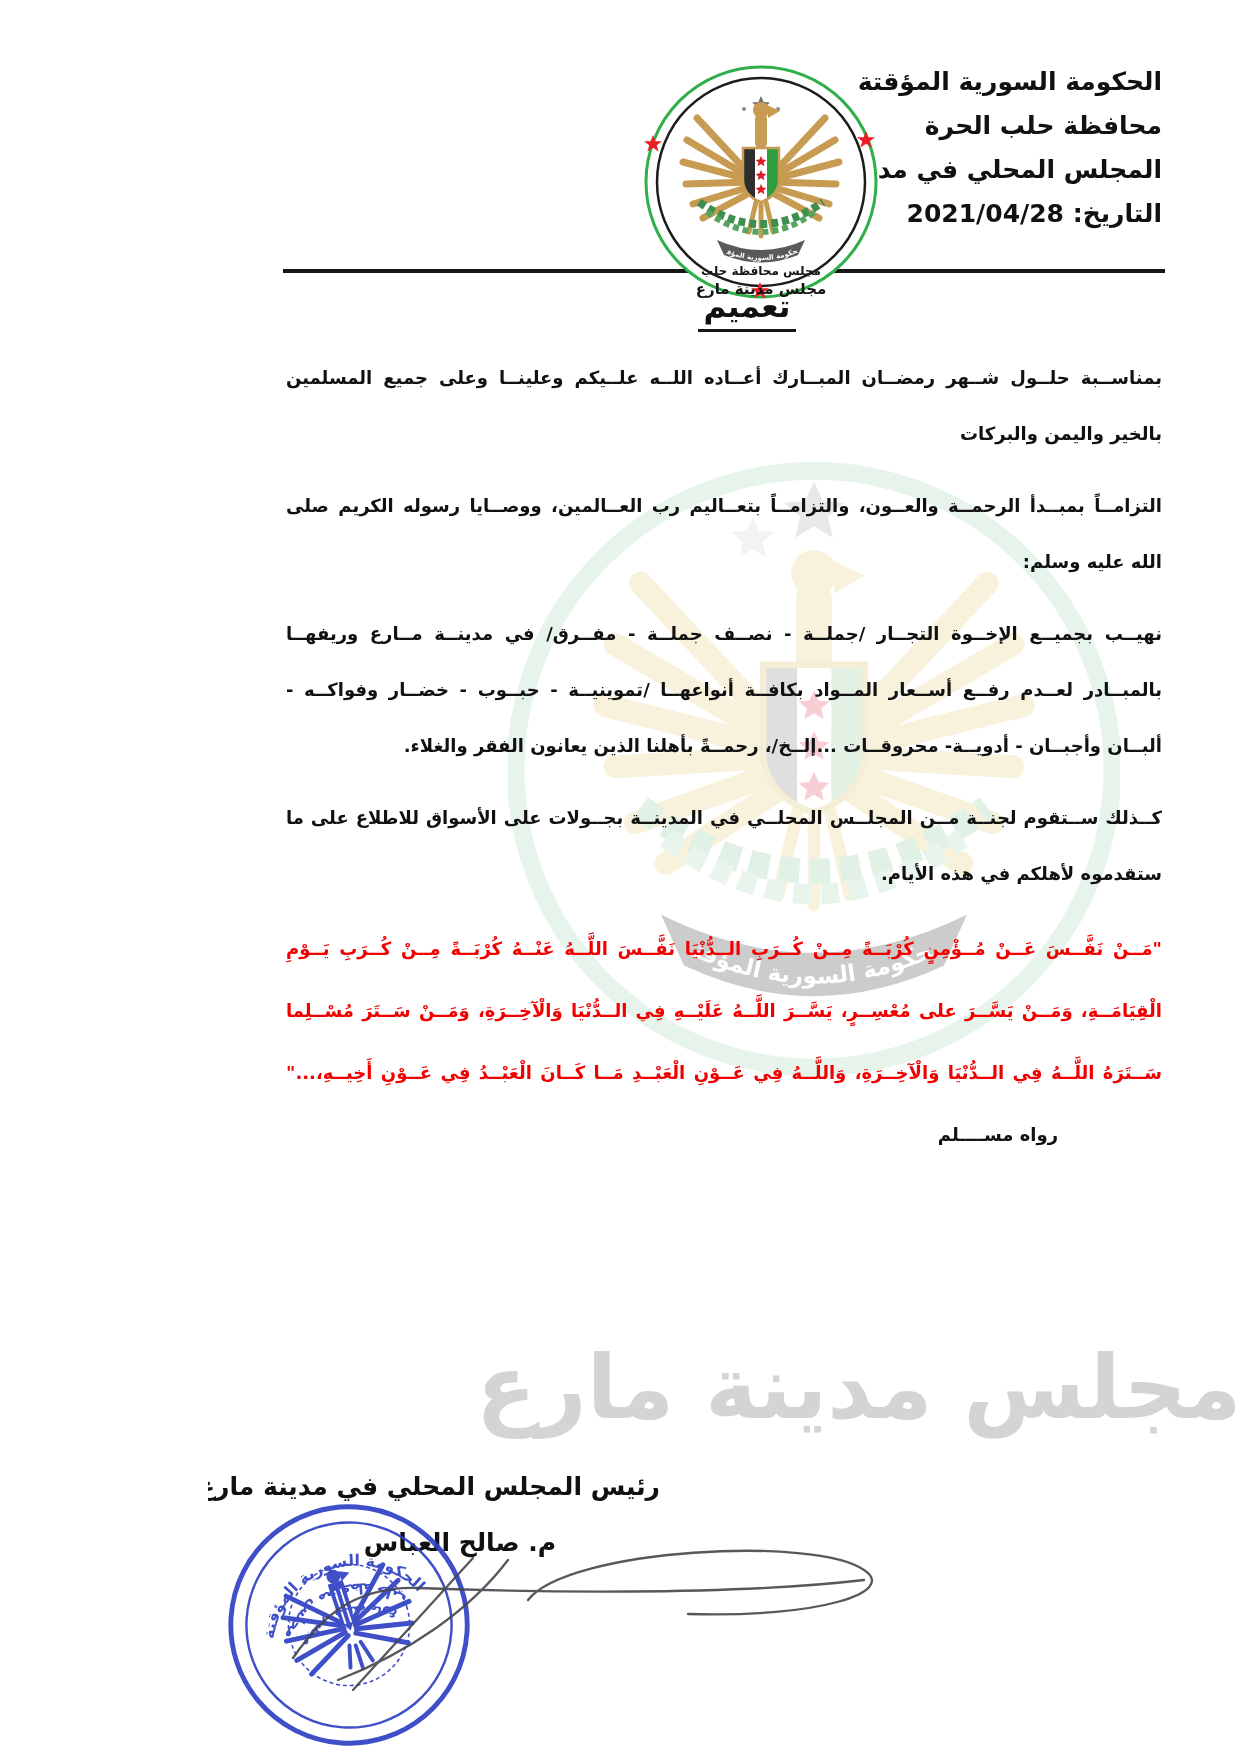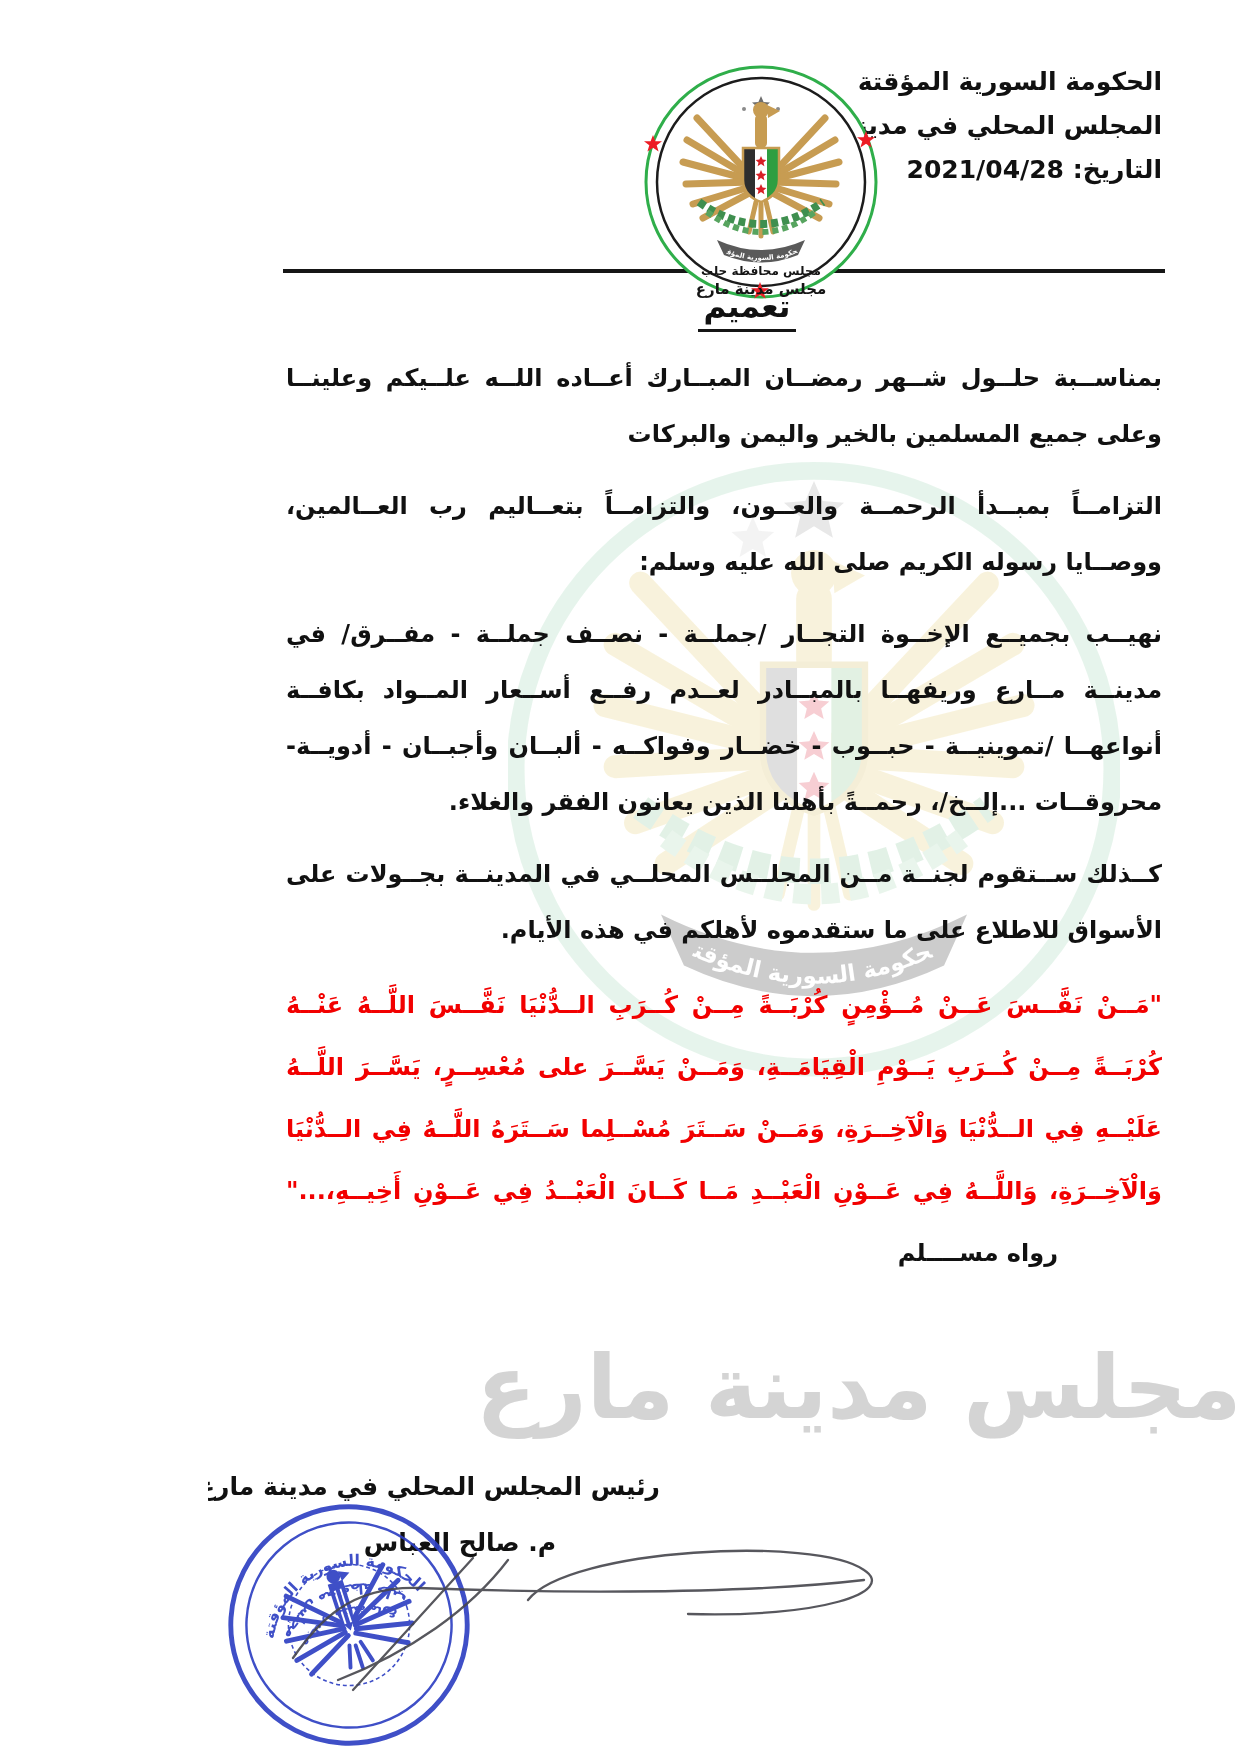--- a/index.html
+++ b/index.html
@@ -24,21 +24,21 @@
   .emblem text{font-family:"DejaVu Sans",sans-serif;font-weight:bold;}
   
   .title-row{position:absolute;top:288px;left:0;width:100%;text-align:center;z-index:2;}
   .doc-title{
     display:inline-block;font-size:31px;border-bottom:3.5px solid #151515;
     padding:0 6px 5px;letter-spacing:0;margin-left:46px;
   }
   
   .body-text{
     position:absolute;top:350px;right:78px;left:78px;z-index:2;
-    font-size:24px;line-height:56px;text-align:justify;text-justify:inter-word;
+    font-size:18px;line-height:56px;text-align:justify;text-justify:inter-word;
   }
   .para{margin:0 0 16px 0;}
   .para.hadith{line-height:62px;margin-top:4px;}
   .quote{color:var(--quote-red,#f20000);}
   .attrib{color:#111;margin-right:104px;white-space:nowrap;}
   
   .watermark-emblem{
     position:absolute;top:425px;left:300px;width:612px;height:700px;
     z-index:0;opacity:.6;pointer-events:none;
   }
@@ -59,20 +59,21 @@
   .stamp text{font-family:"DejaVu Sans",sans-serif;font-weight:bold;}
   .pen{position:absolute;top:1530px;left:50px;width:660px;height:200px;z-index:4;}
 </style>
 </head>
 <body>
 
 <div class="page">
 
   <div class="header-block">
     <div>الحكومة السورية المؤقتة</div>
+    <div>محافظة حلب الحرة</div>
     <div>المجلس المحلي في مدينة إلــخ</div>
     <div>التاريخ: 2021/04/28</div>
   </div>
 
   <div class="divider"></div>
 
   <svg class="watermark-emblem" viewBox="0 0 612 700" aria-hidden="true">
     <g transform="scale(2.55)">
       <circle cx="120" cy="135" r="117" fill="none" stroke="#d7eee0" stroke-width="7"></circle>
       <path d="M120,22 l3.4,7.8 8.4,.7 -6.4,5.5 2,8.2 -7.4,-4.5 -7.4,4.5 2,-8.2 -6.4,-5.5 8.4,-.7 z" fill="#d9d9d9"></path>

